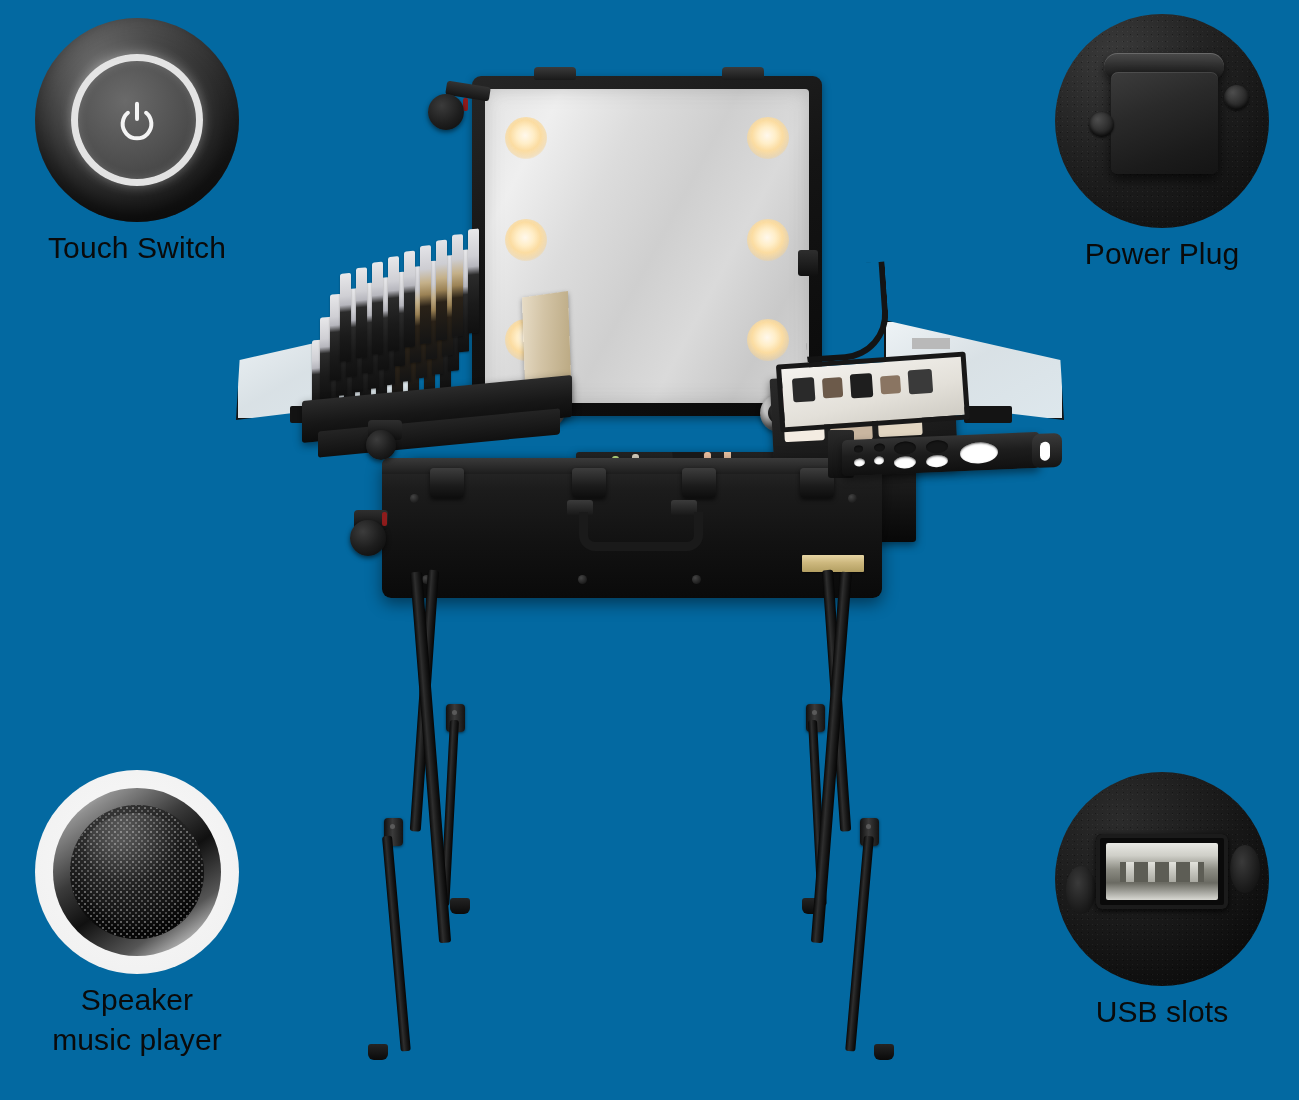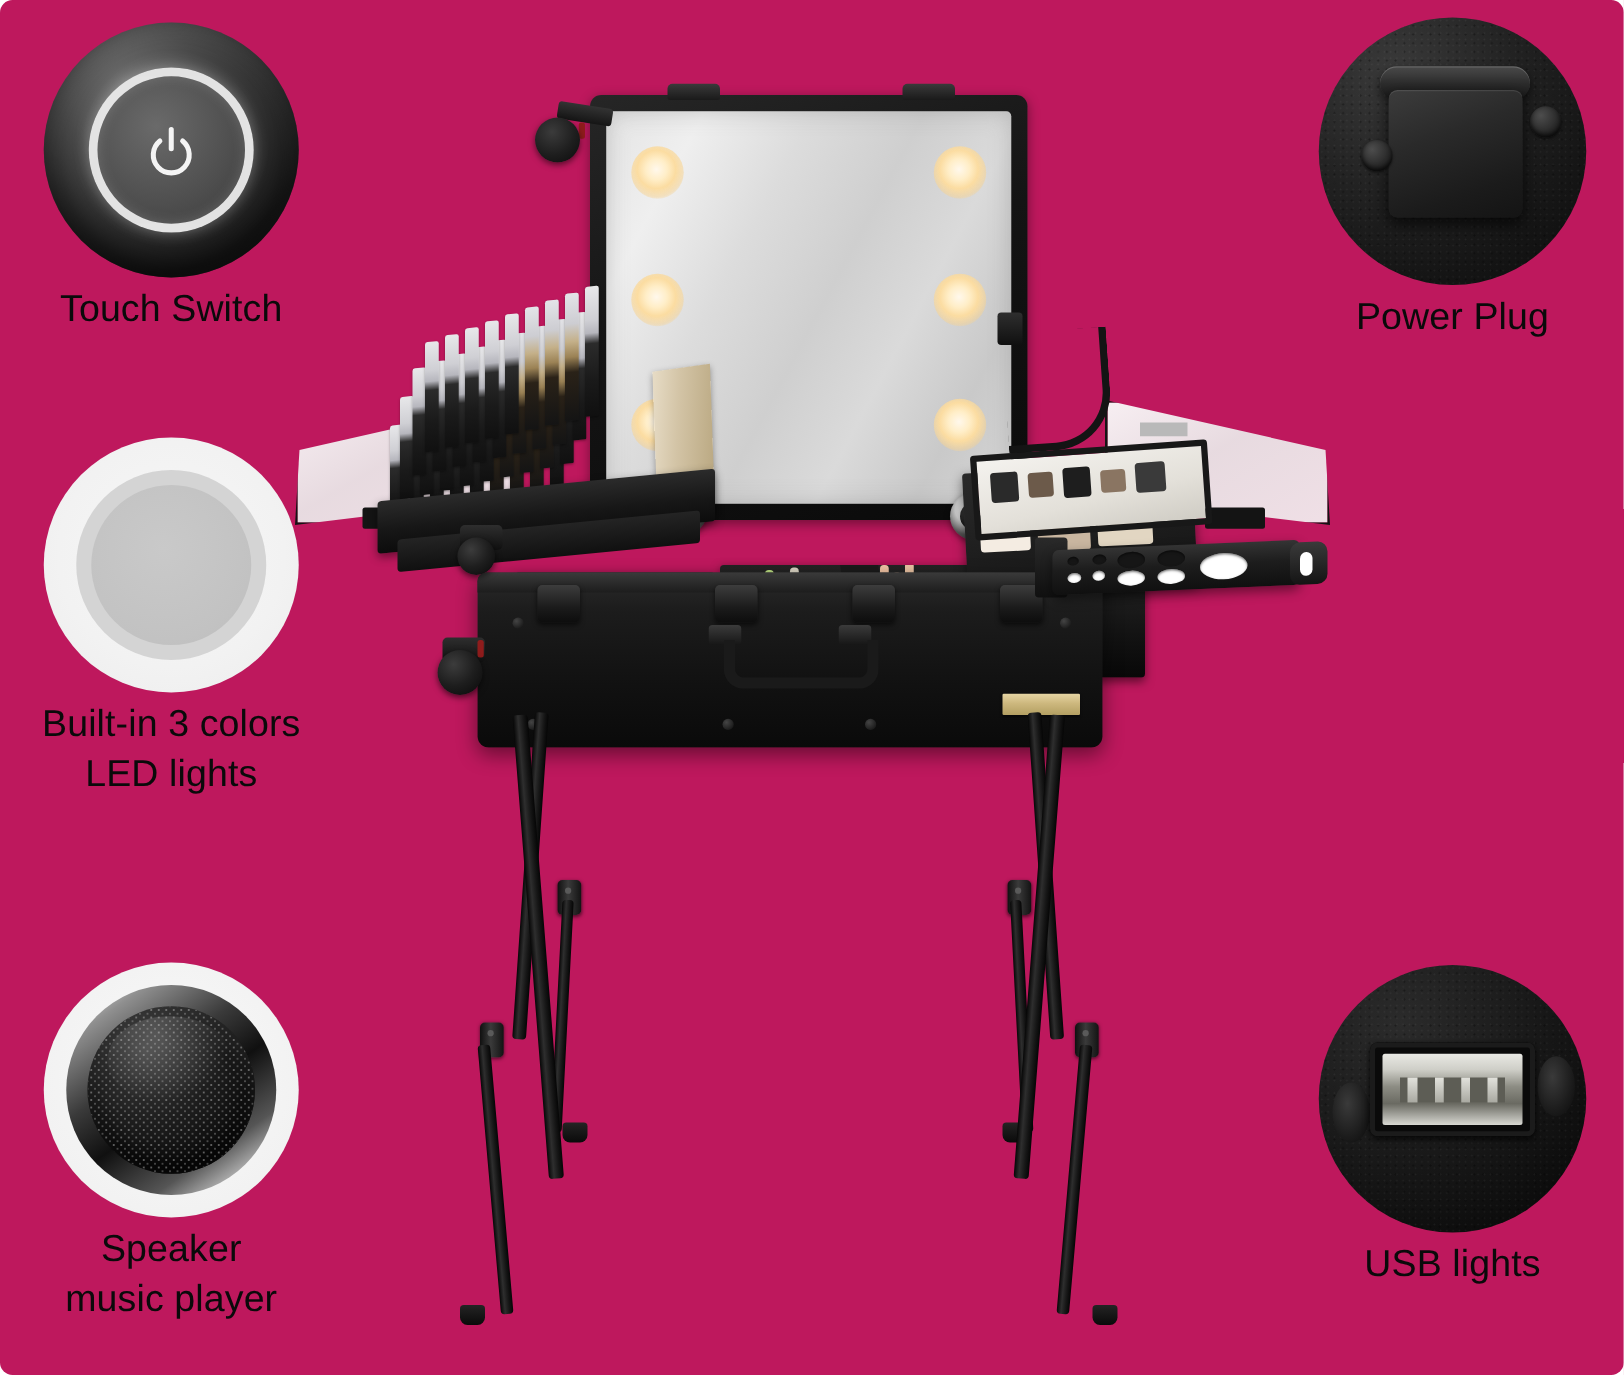--- a/index.html
+++ b/index.html
@@ -12,22 +12,21 @@
     width: 1299px;
     height: 1100px;
     position: relative;
     overflow: hidden;
     color: #0d0d0d;
   }
 
   .stage {
     position: absolute;
     inset: 0;
-    background: #be185d;
-    border-radius: 10px;
+    background: #0369a1;
   }
 
   
   .callout {
     position: absolute;
     width: 270px;
     text-align: center;
   }
   .callout.left  { left: 2px; }
   .callout.right { right: 2px; }
@@ -652,25 +651,20 @@
   <div class="callout left" style="top:18px;">
     <div class="badge badge-touch">
       <svg class="power-glyph" viewBox="0 0 48 48">
         <path d="M14.5 16.5 A15 15 0 1 0 33.5 16.5" fill="none" stroke="#f4f4f4" stroke-width="4.2" stroke-linecap="round"></path>
         <line x1="24" y1="7" x2="24" y2="23" stroke="#f4f4f4" stroke-width="4.2" stroke-linecap="round"></line>
       </svg>
     </div>
     <div class="callout-label">Touch Switch</div>
   </div>
 
-  <div class="callout left" style="top:350px;">
-    <div class="badge badge-led"></div>
-    <div class="callout-label">Built-in 3 colors
-LED lights</div>
-  </div>
 
   <div class="callout left" style="top:770px;">
     <div class="badge badge-speaker">
       <div class="spk-ring"></div>
       <div class="spk-cone">
         <div class="spk-mesh"></div>
         <div class="spk-gloss"></div>
       </div>
     </div>
     <div class="callout-label">Speaker
@@ -698,21 +692,21 @@
         <div class="usb-shell">
           <div class="usb-inner">
             <div class="usb-tooth" style="left:8%;"></div>
             <div class="usb-tooth" style="left:33%;"></div>
             <div class="usb-tooth" style="left:58%;"></div>
             <div class="usb-tooth" style="left:83%;"></div>
           </div>
         </div>
       </div>
     </div>
-    <div class="callout-label">USB lights</div>
+    <div class="callout-label">USB slots</div>
   </div>
 
   <div class="product">
 
     <div class="wing wing-l">
       <div class="wing-tape" style="right:22px; top:18px;"></div>
     </div>
     <div class="wing-foot" style="left:58px; top:348px;"></div>
 
     <div class="wing wing-r">

